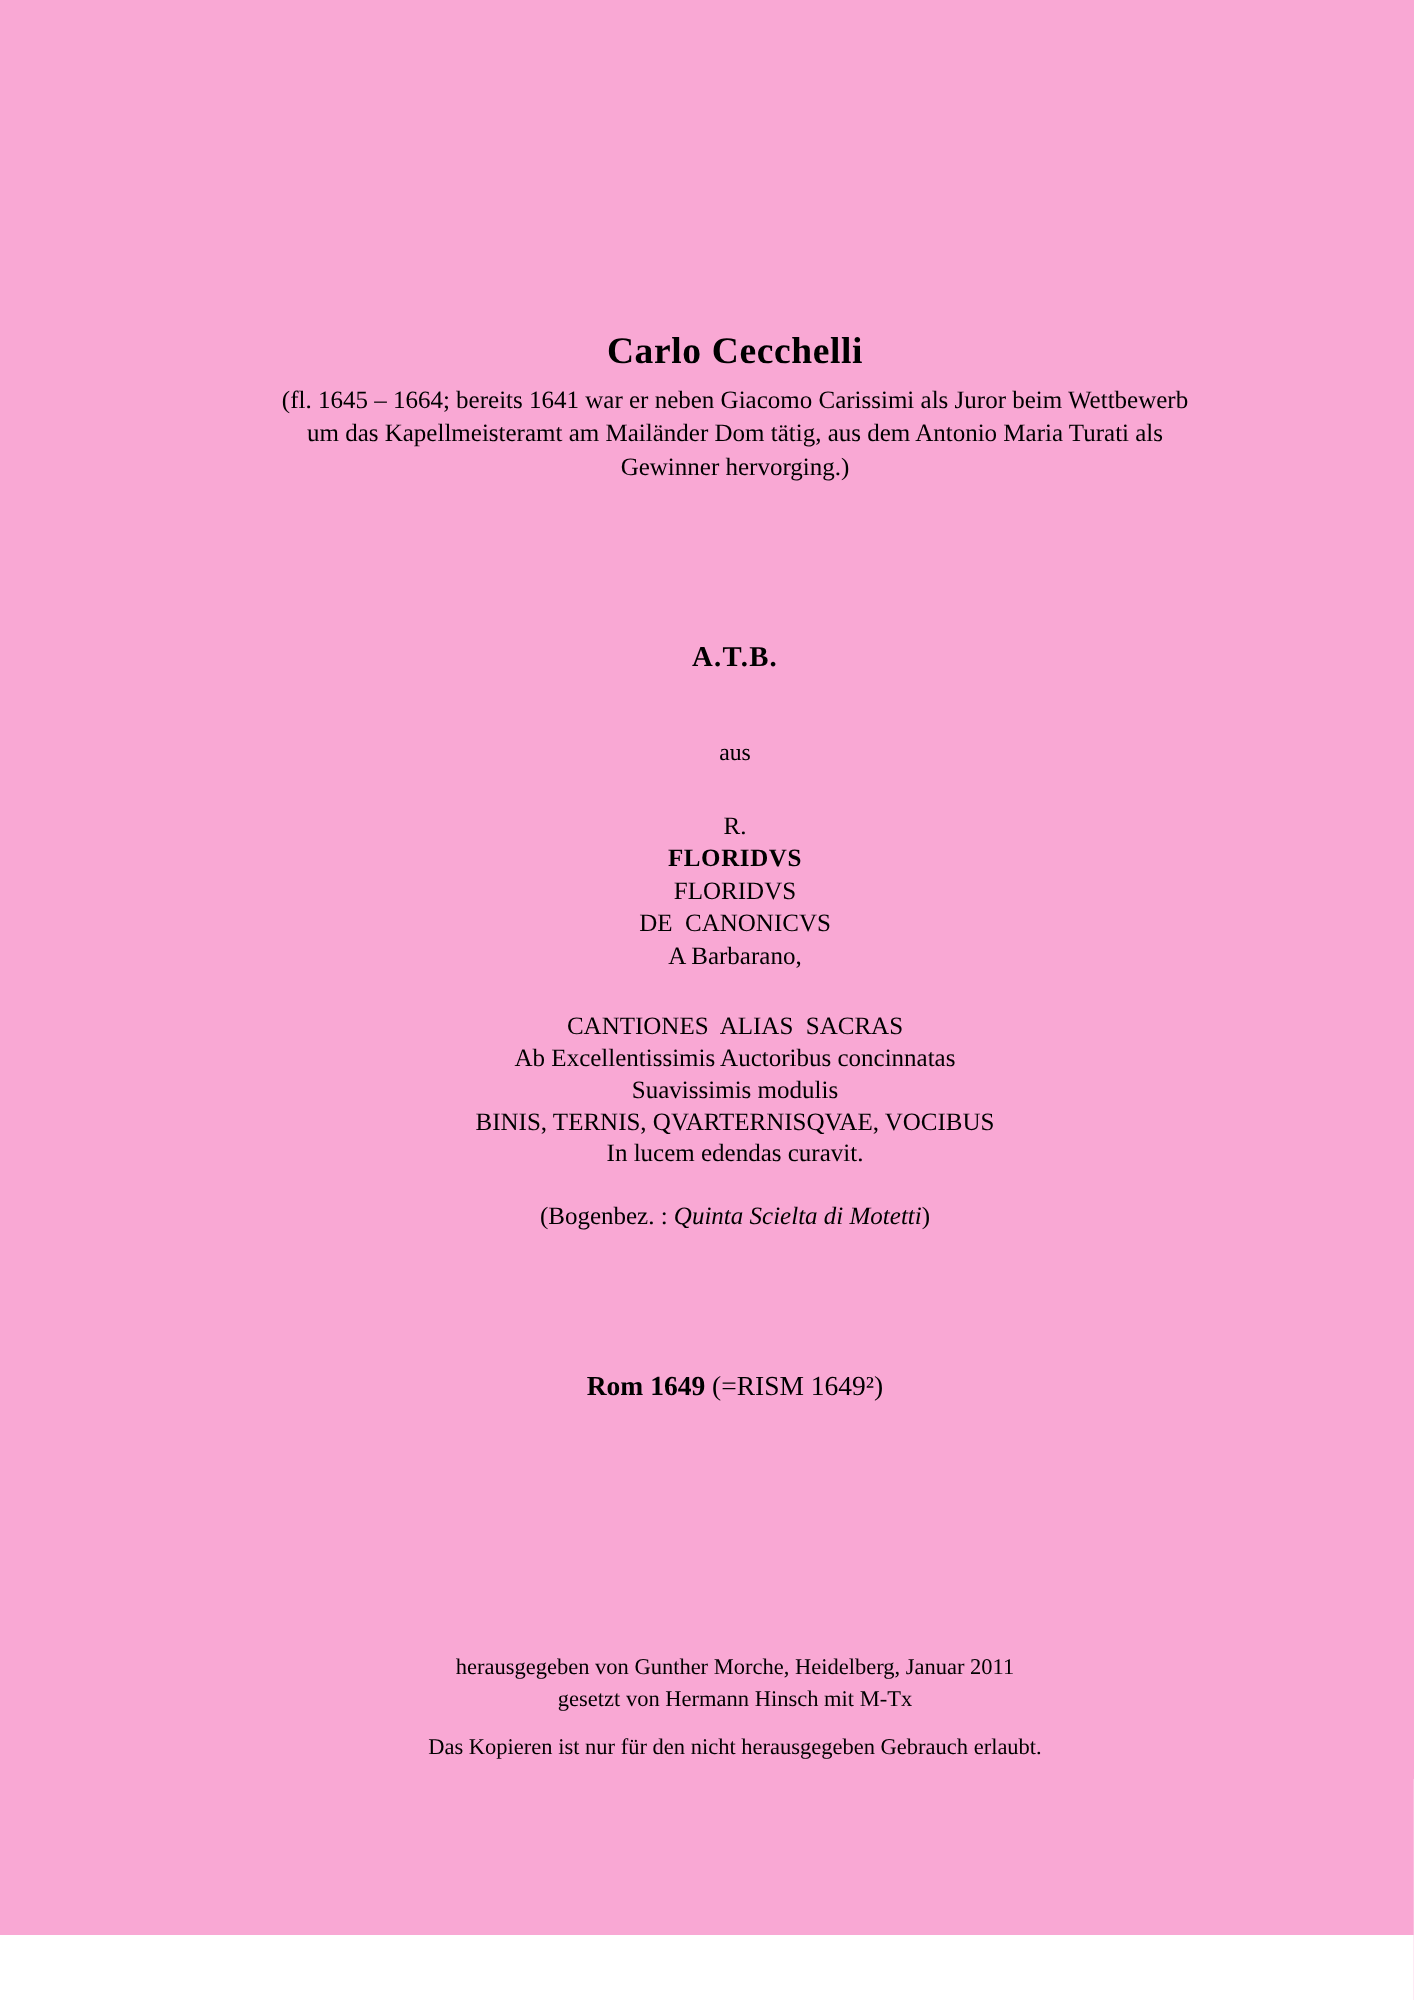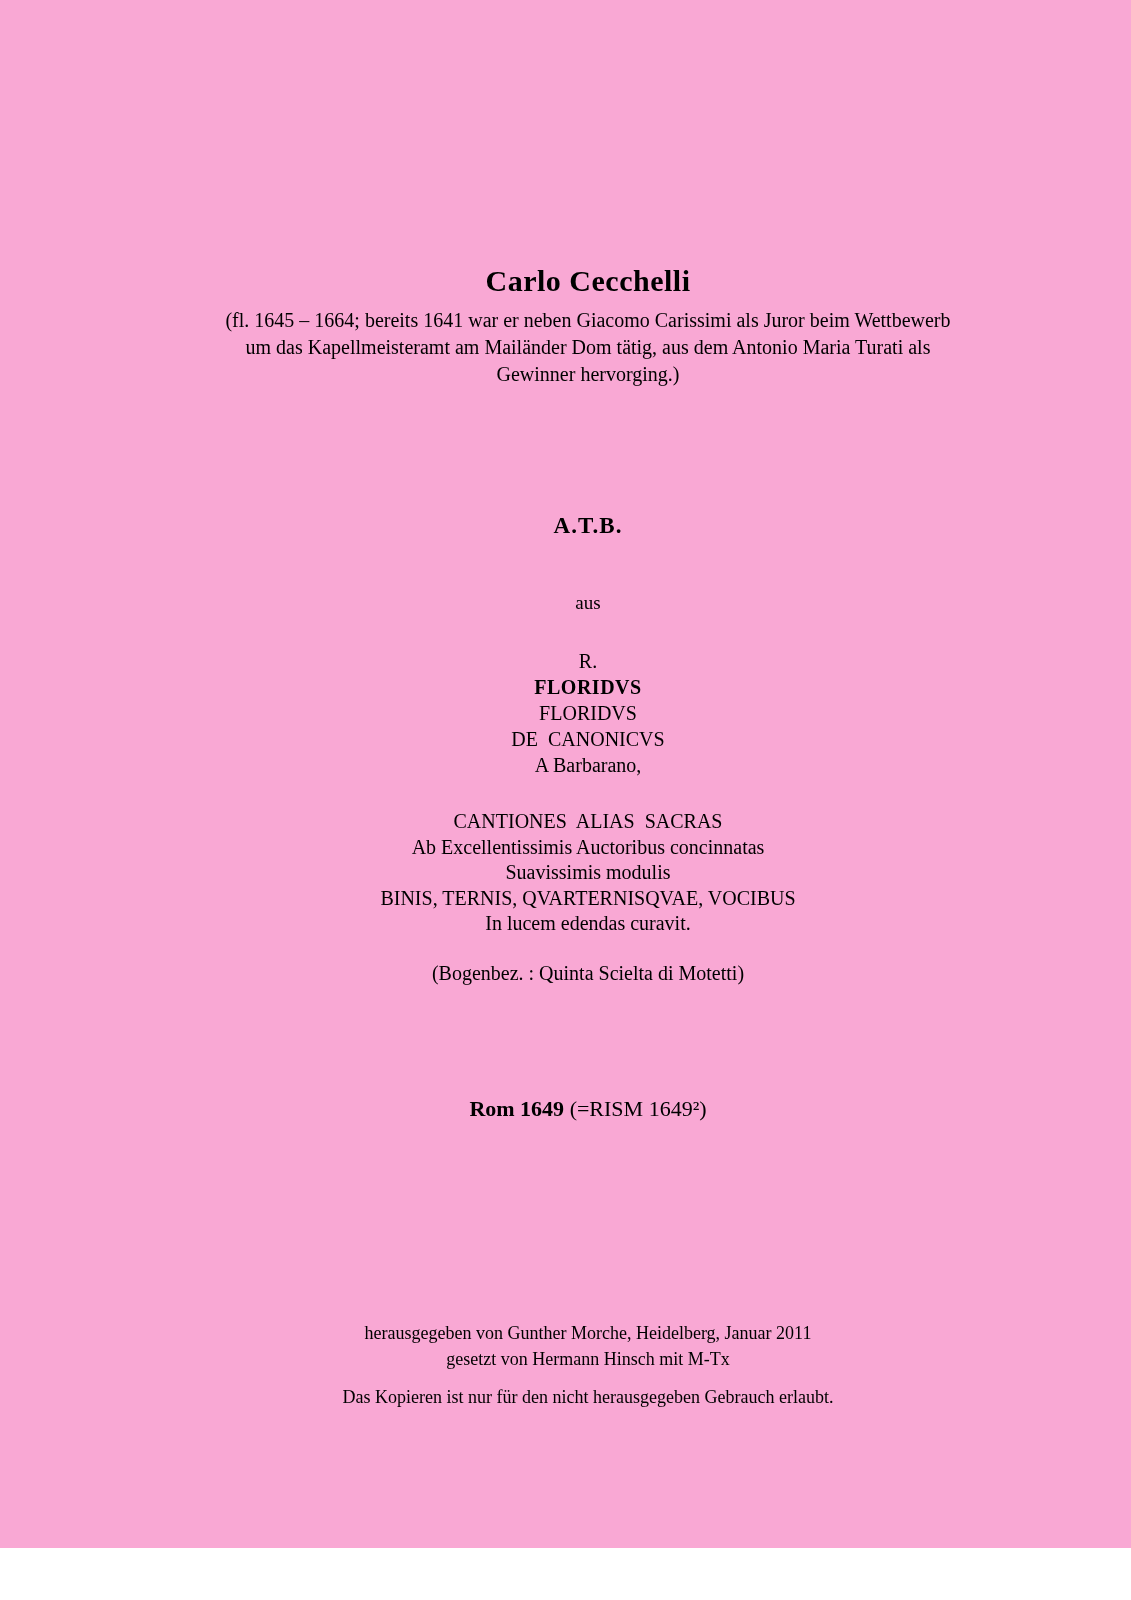--- a/index.html
+++ b/index.html
@@ -62,20 +62,21 @@
   .collection {
     top: 809px;
     font-size: 20px;
     line-height: 25.5px;
   }
   .bogenbez {
     top: 962px;
     font-size: 20px;
   }
   .bogenbez .it {
+    font-style: italic;
   }
   .editions {
     top: 1094px;
     font-size: 22px;
     line-height: 30px;
   }
   .editions .place {
     font-weight: bold;
   }
   .imprint {

